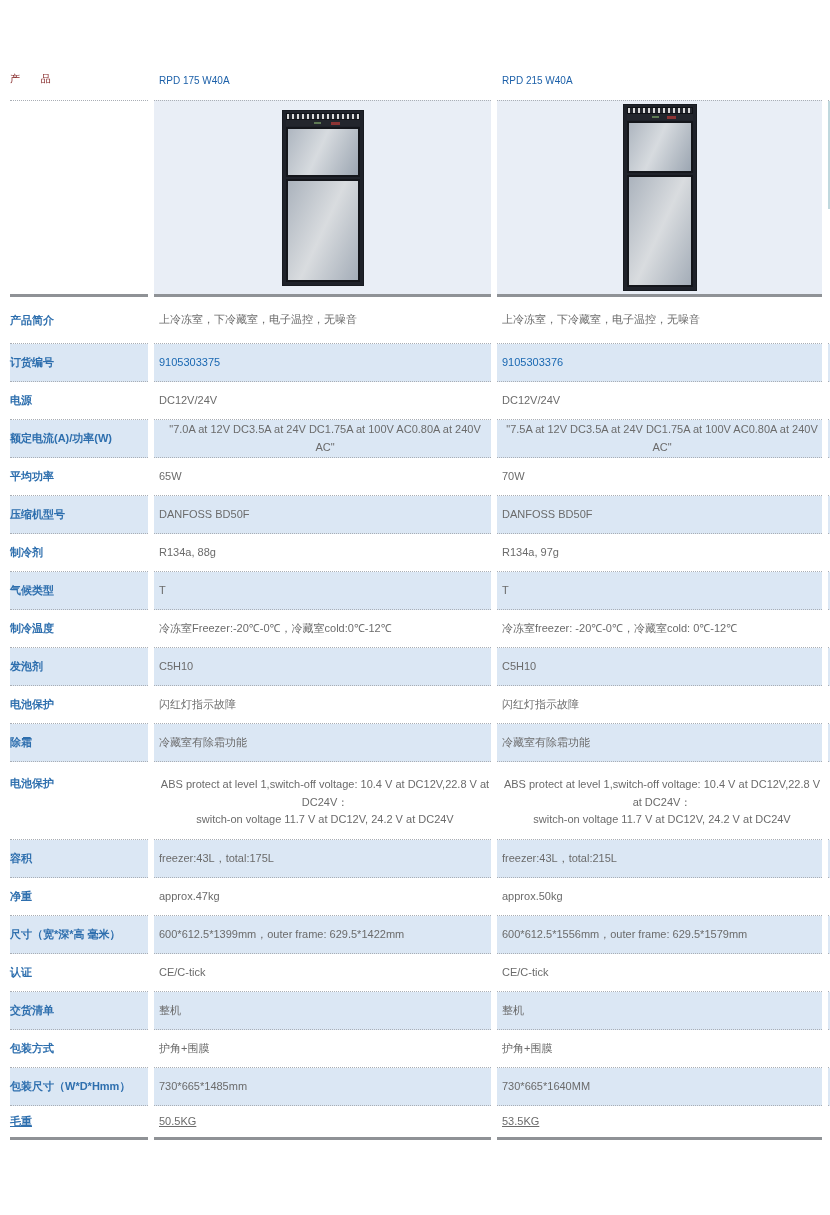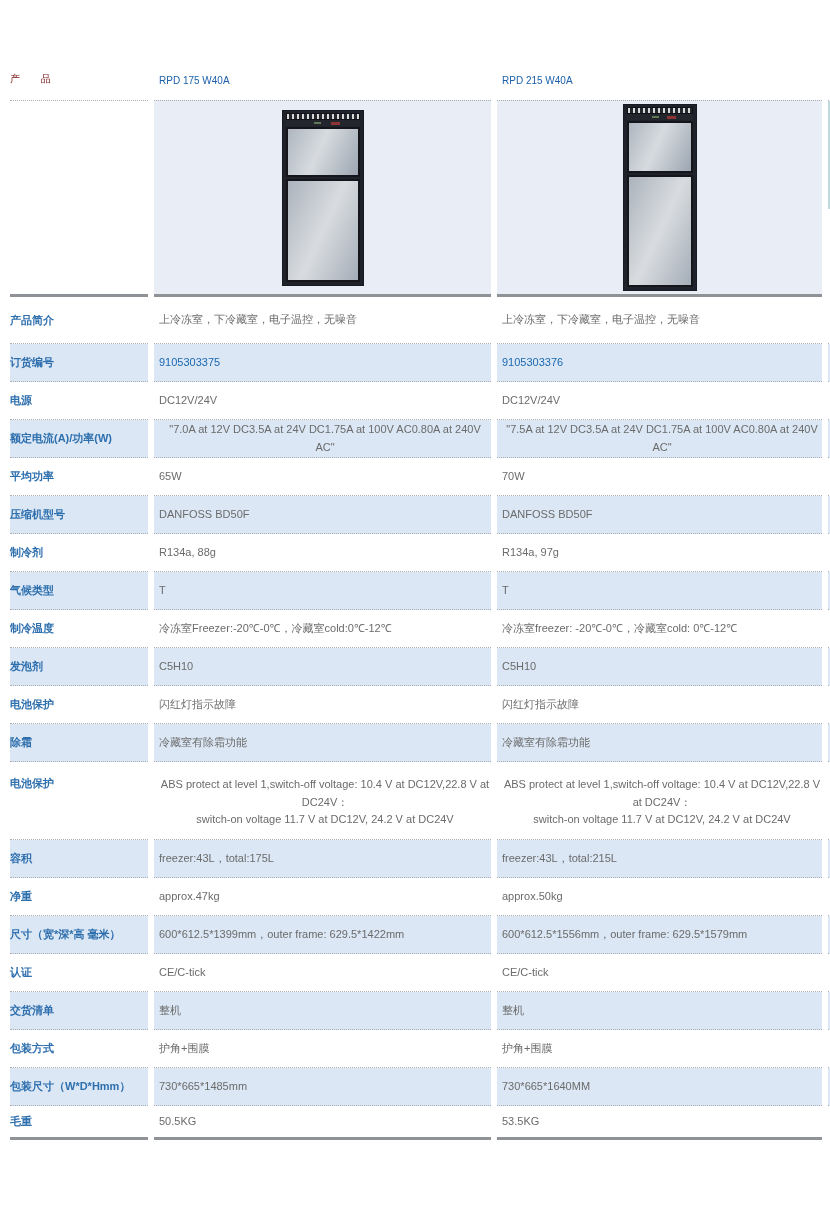--- a/index.html
+++ b/index.html
@@ -41,21 +41,21 @@
   .cell{
     min-height:38px;box-sizing:border-box;display:flex;align-items:center;
     font-size:11px;border-bottom:1px dotted #a9aeb5;background:#ffffff;
   }
   .cell.shaded{background:#dbe7f4;text-align:center;}
   .cell.lab{color:#2e6fae;font-weight:bold;}
   .cell.val{color:#6b6b6b;padding-left:5px;line-height:1.6;}
   .cell.val.blue-val{color:#1a68b2;}
   .cell.tall{min-height:78px;align-items:flex-start;padding-top:14px;text-align:center;}
   .cell.tall .line{display:block;}
-  .cell.last{min-height:34px;border-bottom:3px solid #8f9296;}
+  .cell.last{min-height:34px;border-bottom:3px solid #8f9296;text-decoration:underline;}
   .cell.last.sl{border-bottom:none;}
   .cell.sl{padding:0;}
 </style>
 </head>
 <body>
 
 <div class="sheet">
   <div class="grid">
 
     <div class="hdr prod-label">产 品</div>

